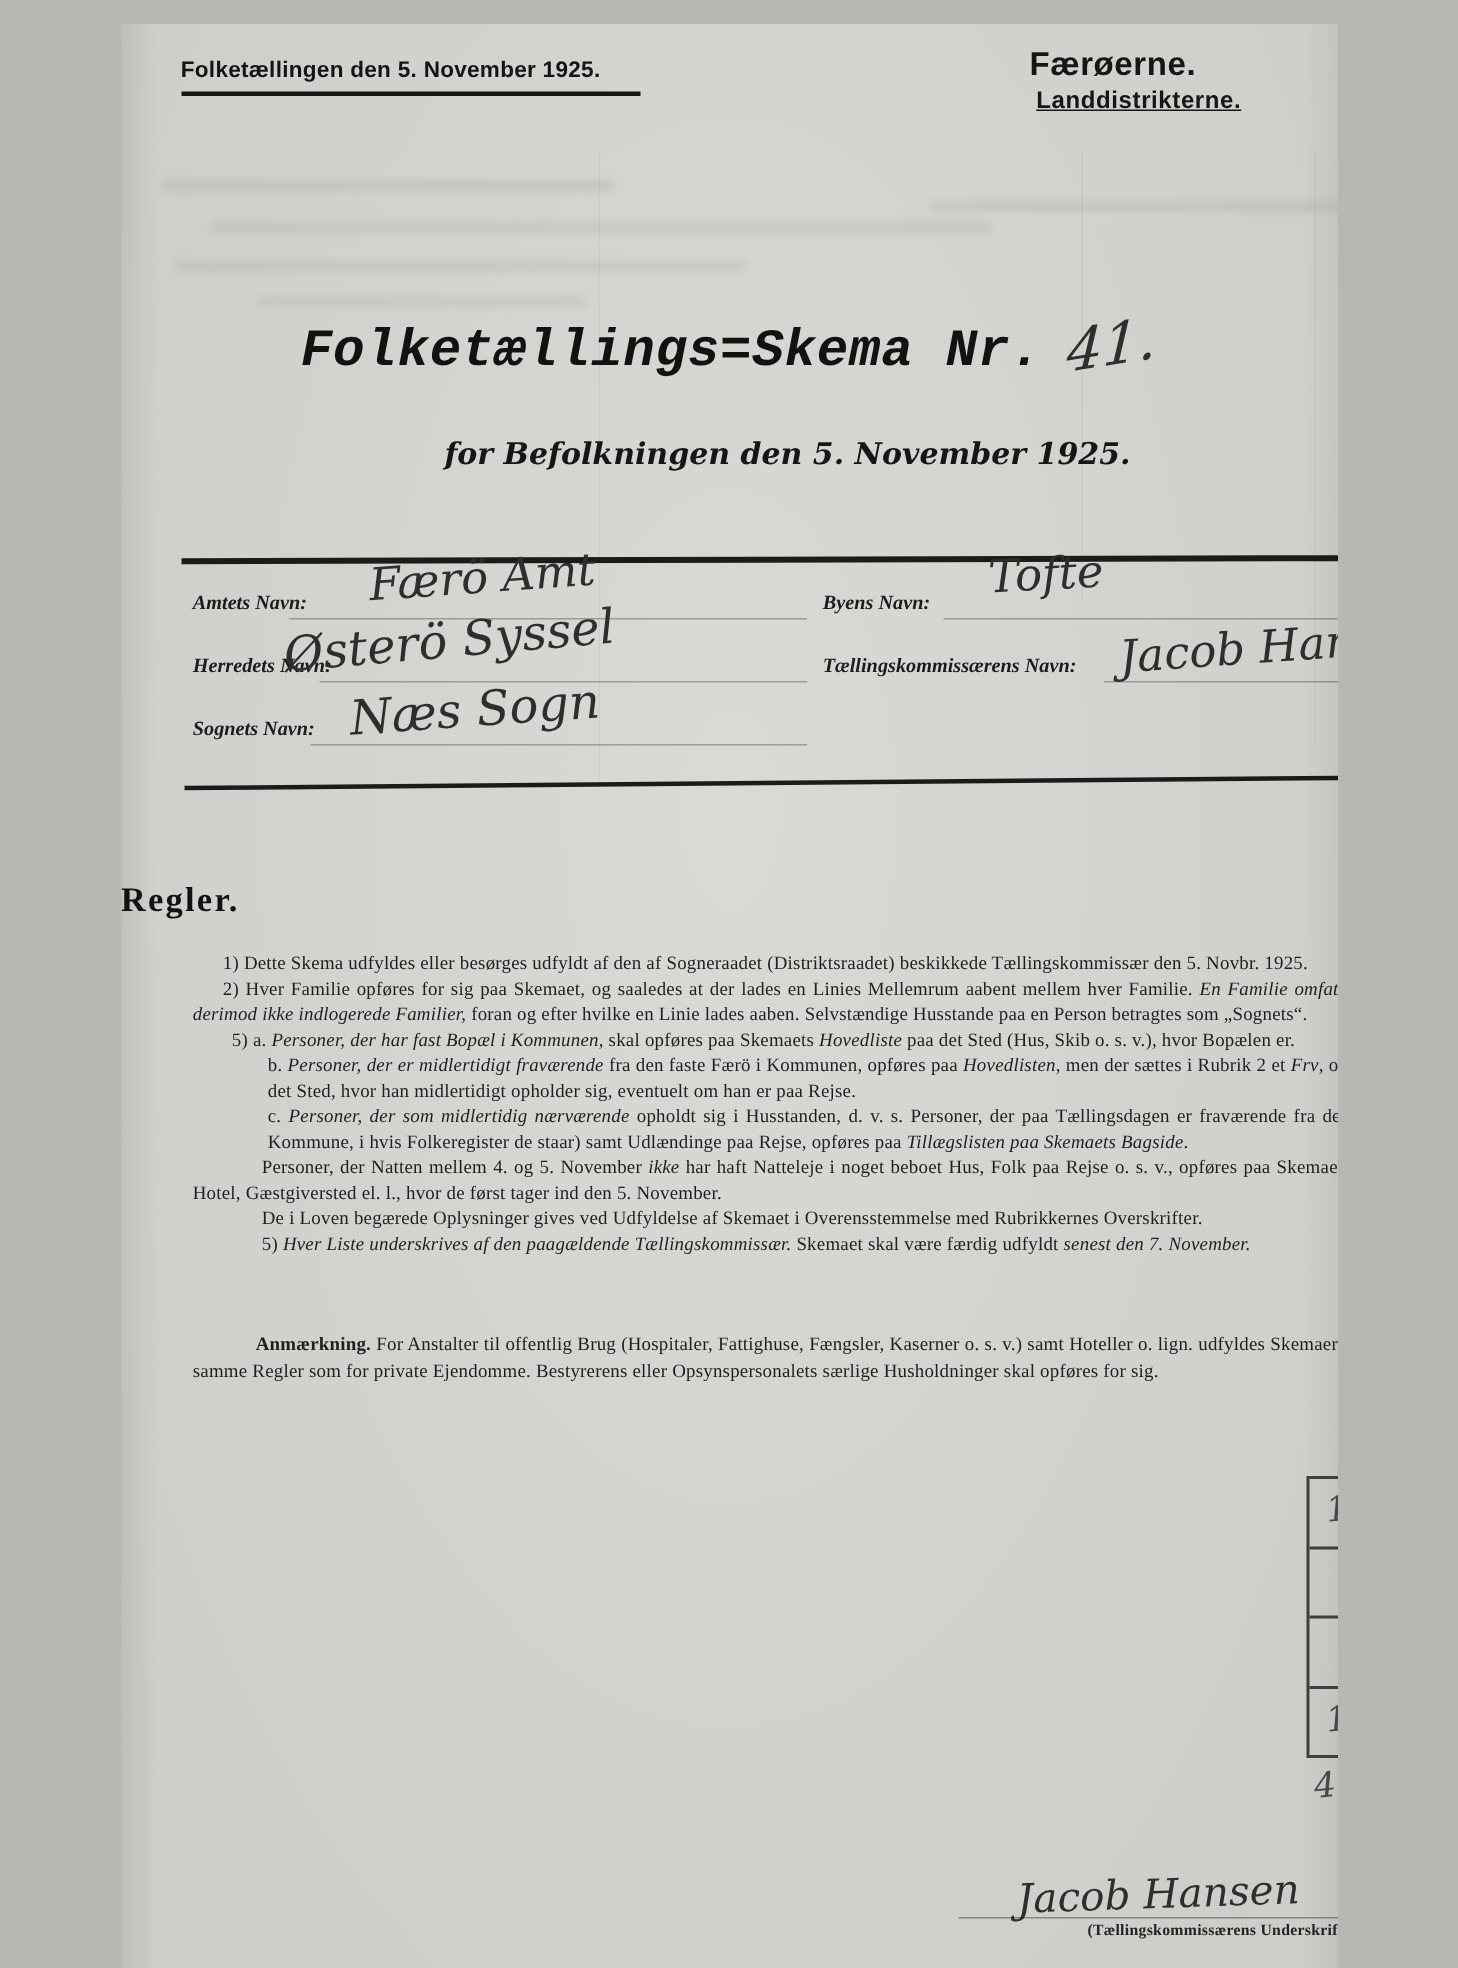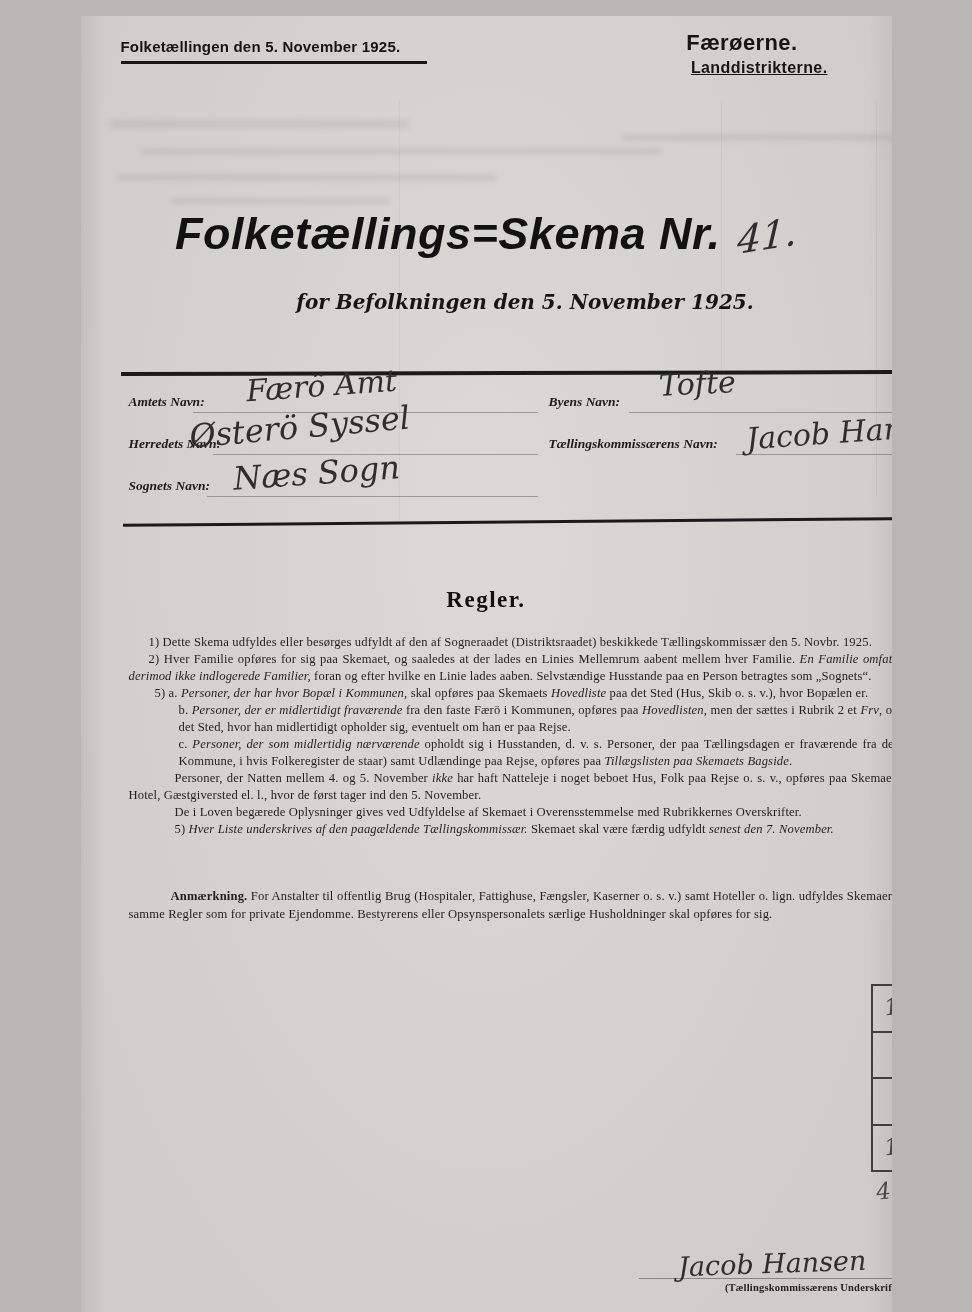--- a/index.html
+++ b/index.html
@@ -18,33 +18,33 @@
   .hdr-underline{position:absolute;left:40px;top:45px;width:306px;height:2.5px;background:#161616;}
   .hdr-right{position:absolute;right:64px;top:14px;text-align:right;font-family:"Liberation Sans",sans-serif;font-weight:bold;color:#161616;}
   .hdr-right .region{font-size:22px;padding-right:30px;letter-spacing:.4px;}
   .hdr-right .subregion{font-size:16px;margin-top:3px;letter-spacing:.4px;text-decoration:underline;}
   
   .ghost{position:absolute;background:rgba(85,85,85,0.10);filter:blur(2.5px);border-radius:3px;}
   .gline{position:absolute;background:rgba(60,60,60,0.06);}
   .dot{position:absolute;width:4px;height:7px;background:#55524e;border-radius:50%;transform:rotate(15deg);}
   
   .title-row{position:absolute;left:0;top:192px;width:100%;display:flex;justify-content:center;align-items:baseline;}
-  .title-printed{font-family:Liberation Sans, sans-serif;font-style:italic;font-weight:bold;font-size:45px;letter-spacing:.5px;color:#121212;}
+  .title-printed{font-family:Liberation Mono, monospace;font-style:italic;font-weight:bold;font-size:35px;letter-spacing:.5px;color:#121212;}
   .title-number{font-family:"DejaVu Serif",serif;font-style:italic;font-size:38px;color:#2b2b2b;margin-left:16px;transform:rotate(-9deg) skewX(-12deg);}
   .subtitle{position:absolute;left:0;top:274px;width:100%;text-align:center;font-family:"DejaVu Serif",serif;font-style:italic;font-weight:bold;font-size:20px;color:#161616;padding-left:39px;}
   
   .rule-top{position:absolute;left:40px;top:355px;width:853px;height:3.5px;background:#1b1b1b;transform:rotate(-0.15deg);}
   .rule-bottom{position:absolute;left:42px;top:504px;width:886px;height:3px;background:#1b1b1b;transform:rotate(-0.5deg);}
   
   .field-label{position:absolute;font-family:"Liberation Serif",serif;font-style:italic;font-weight:bold;font-size:13.5px;color:#1c1c1c;white-space:nowrap;}
   .field-line{position:absolute;height:1px;background:rgba(0,0,0,0.28);}
   .hand{font-family:"DejaVu Serif",serif;font-style:italic;color:#2e2e2e;white-space:nowrap;}
   .hand-abs{position:absolute;}
   
-  .regler-heading{position:absolute;left:0;top:571px;width:100%;text-align:center;font-family:"Liberation Serif",serif;font-weight:bold;font-size:23px;letter-spacing:1.5px;color:#121212;}
+  .regler-heading{position:absolute;left:0;top:571px;width:100%;text-align:left;font-family:"Liberation Serif",serif;font-weight:bold;font-size:23px;letter-spacing:1.5px;color:#121212;}
   .rules-text{position:absolute;left:48px;top:618px;width:876px;font-family:"Liberation Serif",serif;font-size:12.6px;line-height:17px;text-align:justify;color:#1f1f1f;letter-spacing:.15px;}
   .rules-text p{margin:0;text-indent:20px;}
   .rules-text p:nth-child(3){text-indent:26px;}
   .rules-text p:nth-child(4){margin-left:50px;text-indent:0;}
   .rules-text p:nth-child(5){margin-left:50px;text-indent:0;}
   .rules-text p:nth-child(6){text-indent:46px;}
   .rules-text p:nth-child(7){text-indent:46px;}
   .rules-text p:nth-child(8){text-indent:46px;}
   .rules-text .it{font-style:italic;}
   .note-text{position:absolute;left:48px;top:872px;width:876px;font-family:"Liberation Serif",serif;font-size:12.6px;line-height:17.5px;text-align:justify;color:#1f1f1f;letter-spacing:.15px;}
@@ -122,21 +122,21 @@
   <div class="field-label" style="left:468px;top:420px">Tællingskommissærens Navn:</div>
   <div class="field-line" style="left:655px;top:438px;width:250px"></div>
   <div class="hand hand-abs" style="left:665px;top:398px;font-size:30px;transform:rotate(-4deg)">Jacob Hansen</div>
 
   <div class="rule-bottom"></div>
 
   <div class="regler-heading">Regler.</div>
   <div class="rules-text" id="rules-container">
       <p><span>1) Dette Skema udfyldes eller besørges udfyldt af den af Sogneraadet (Distriktsraadet) beskikkede Tællingskommissær den 5. Novbr. 1925.</span></p>
       <p><span>2) Hver Familie opføres for sig paa Skemaet, og saaledes at der lades en Linies Mellemrum aabent mellem hver Familie. </span><span class="it">En Familie omfatter ogsaa Logerende, derimod ikke indlogerede Familier,</span><span> foran og efter hvilke en Linie lades aaben. Selvstændige Husstande paa en Person betragtes som „Sognets“.</span></p>
-      <p><span>5) a. </span><span class="it">Personer, der har hvor Bopæl i Kommunen,</span><span> skal opføres paa Skemaets </span><span class="it">Hovedliste</span><span> paa det Sted (Hus, Skib o. s. v.), hvor Bopælen er.</span></p>
+      <p><span>5) a. </span><span class="it">Personer, der har fast Bopæl i Kommunen,</span><span> skal opføres paa Skemaets </span><span class="it">Hovedliste</span><span> paa det Sted (Hus, Skib o. s. v.), hvor Bopælen er.</span></p>
       <p><span>b. </span><span class="it">Personer, der er midlertidigt fraværende</span><span> fra den faste Færö i Kommunen, opføres paa </span><span class="it">Hovedlisten</span><span>, men der sættes i Rubrik 2 et </span><span class="it">Frv</span><span>, og i Rubrik 14 angives det Sted, hvor han midlertidigt opholder sig, eventuelt om han er paa Rejse.</span></p>
       <p><span>c. </span><span class="it">Personer, der som midlertidig nærværende</span><span> opholdt sig i Husstanden, d. v. s. Personer, der paa Tællingsdagen er fraværende fra deres faste Bopæl (den Kommune, i hvis Folkeregister de staar) samt Udlændinge paa Rejse, opføres paa </span><span class="it">Tillægslisten paa Skemaets Bagside</span><span>.</span></p>
       <p><span>Personer, der Natten mellem 4. og 5. November </span><span class="it">ikke</span><span> har haft Natteleje i noget beboet Hus, Folk paa Rejse o. s. v., opføres paa Skemaet for den Familie, det Hotel, Gæstgiversted el. l., hvor de først tager ind den 5. November.</span></p>
       <p><span>De i Loven begærede Oplysninger gives ved Udfyldelse af Skemaet i Overensstemmelse med Rubrikkernes Overskrifter.</span></p>
       <p><span>5) </span><span class="it">Hver Liste underskrives af den paagældende Tællingskommissær.</span><span> Skemaet skal være færdig udfyldt </span><span class="it">senest den 7. November.</span></p>
     </div>
   <div class="note-text">
       <p id="note-p"><span class="bd">Anmærkning.</span><span> For Anstalter til offentlig Brug (Hospitaler, Fattighuse, Fængsler, Kaserner o. s. v.) samt Hoteller o. lign. udfyldes Skemaerne af Bestyrerne efter samme Regler som for private Ejendomme. Bestyrerens eller Opsynspersonalets særlige Husholdninger skal opføres for sig.</span></p>
     </div>
 

